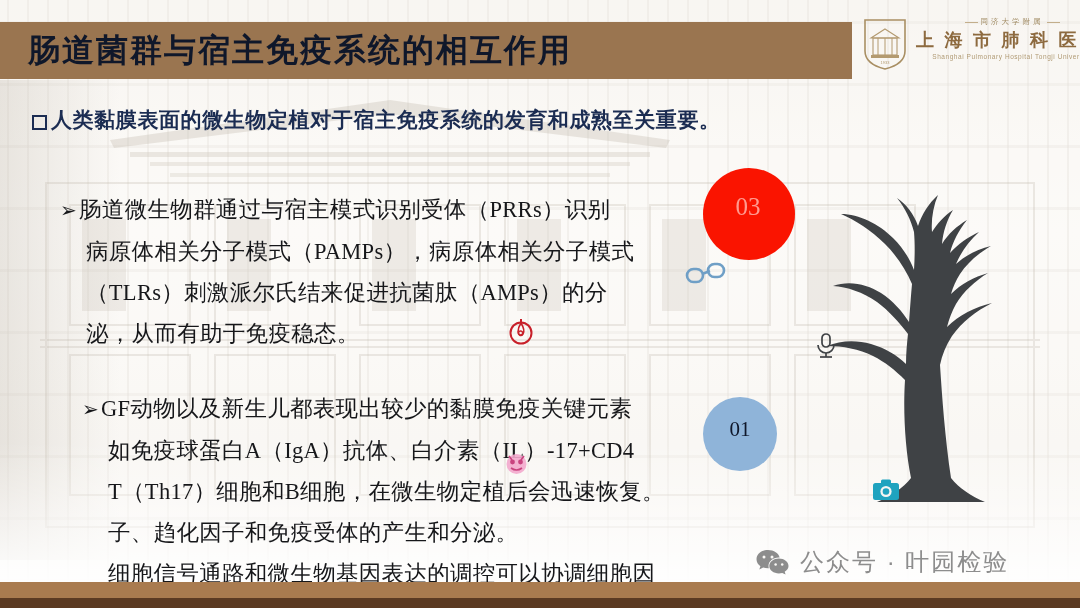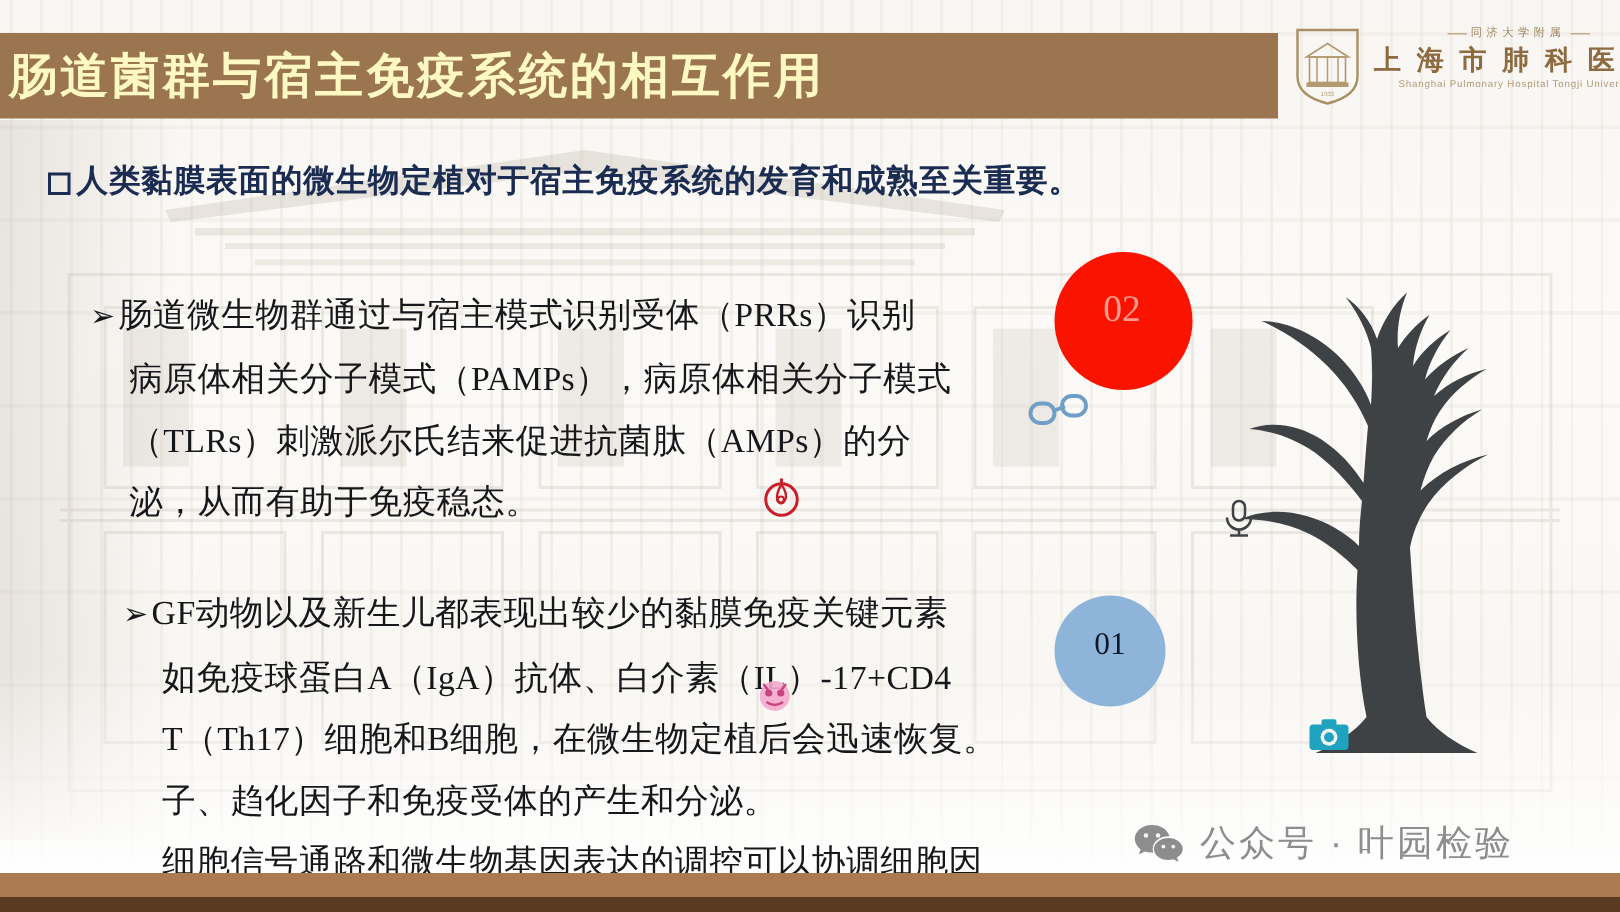--- a/index.html
+++ b/index.html
@@ -75,25 +75,25 @@
   
   .title-banner {
     position: absolute;
     left: 0; top: 22px;
     width: 852px; height: 57px;
     background: #9a7550;
     display: flex;
     align-items: center;
   }
   .title-text {
-    color: #fef9c3;
+    color: #0f172a;
     font-size: 32px;
     font-weight: 700;
     letter-spacing: 2px;
-    margin-left: 6px;
+    margin-left: 28px;
     white-space: nowrap;
     font-family: "Liberation Serif", "DejaVu Serif", serif;
   }
 
   
   .logo-wrap {
     position: absolute;
     left: 862px; top: 17px;
     width: 212px; height: 62px;
     display: flex;
@@ -397,21 +397,21 @@
       C183 163 169 174 159 188
       C153 197 149 207 147 217
       C149 248 152 290 158 330
       C166 340 178 348 192 354
       L84 354
       C98 348 110 340 118 330
       Z"></path>
   </svg>
 
   <div class="circle-badge circle-02">
-    <span>02</span>
+    <span>03</span>
   </div>
   <div class="circle-badge circle-01">
     <span>01</span>
   </div>
 
   <svg class="icon-chain" viewBox="0 0 44 30">
     <g fill="none" stroke="#6f9fc6" stroke-width="2.6">
       <rect x="3" y="10" width="16" height="13" rx="6.5"></rect>
       <rect x="24" y="5" width="16" height="13" rx="6.5"></rect>
       <line x1="18" y1="15" x2="26" y2="12"></line>

